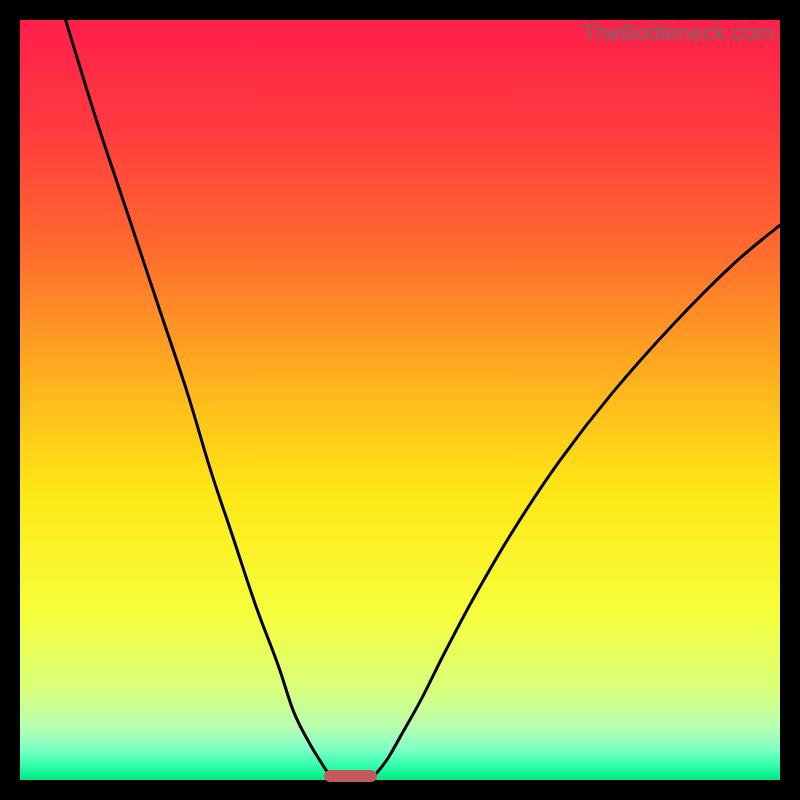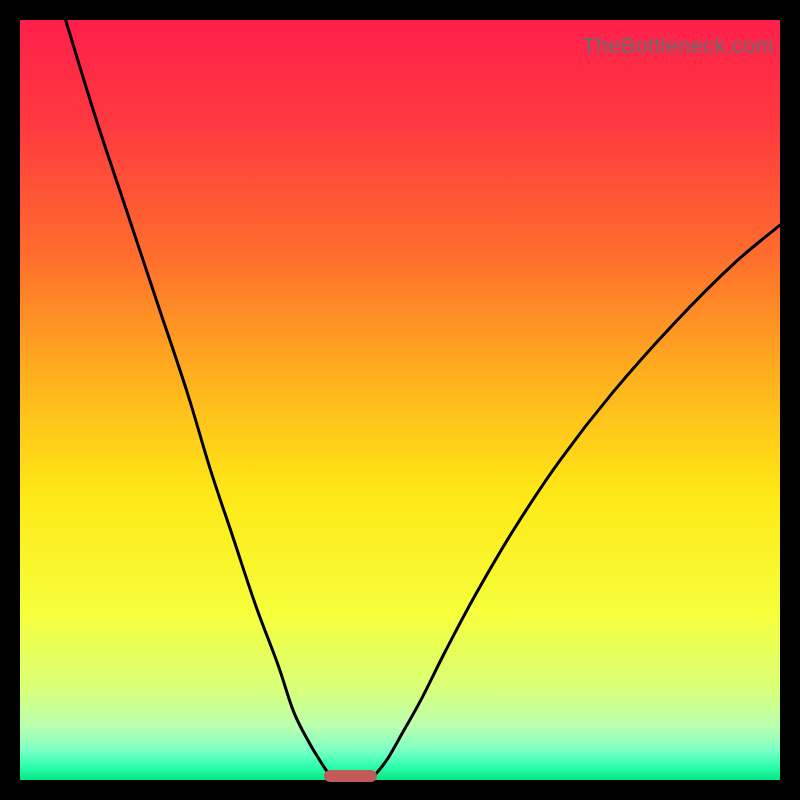--- a/index.html
+++ b/index.html
@@ -36,21 +36,20 @@
     overflow: visible;
   }
   .watermark {
     position: absolute;
     top: 0px;
     right: 6px;
     color: #6b6b6b;
     font-size: 22px;
     font-weight: 400;
     letter-spacing: 0.2px;
-    margin-top: 13px;
   }
   .marker {
     position: absolute;
     height: 12px;
     border-radius: 6px;
     background: #c35a5a;
     bottom: -2px;
   }
 </style>
 </head>

